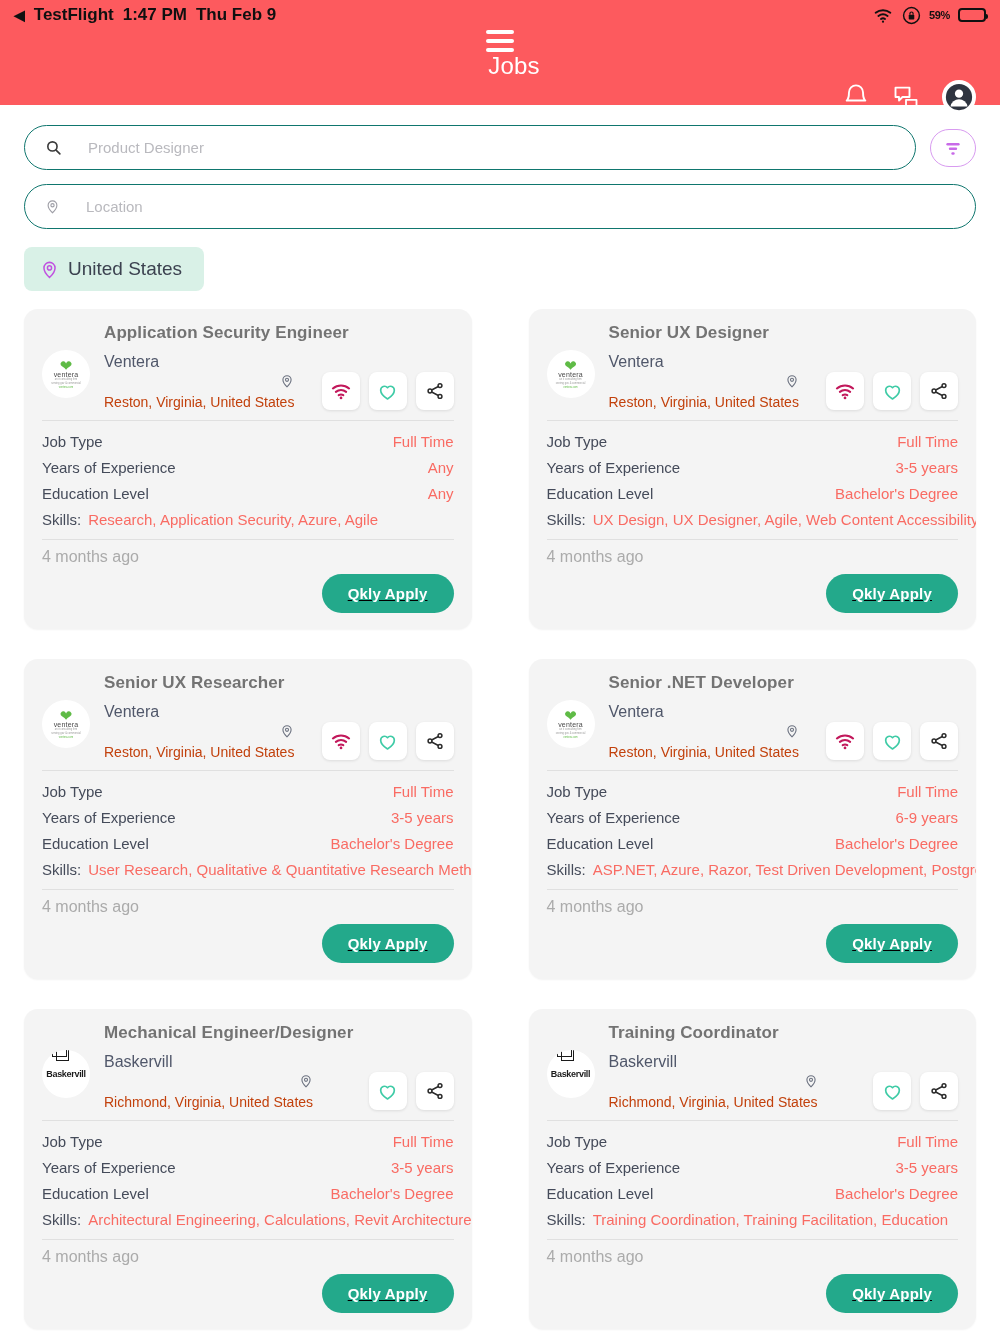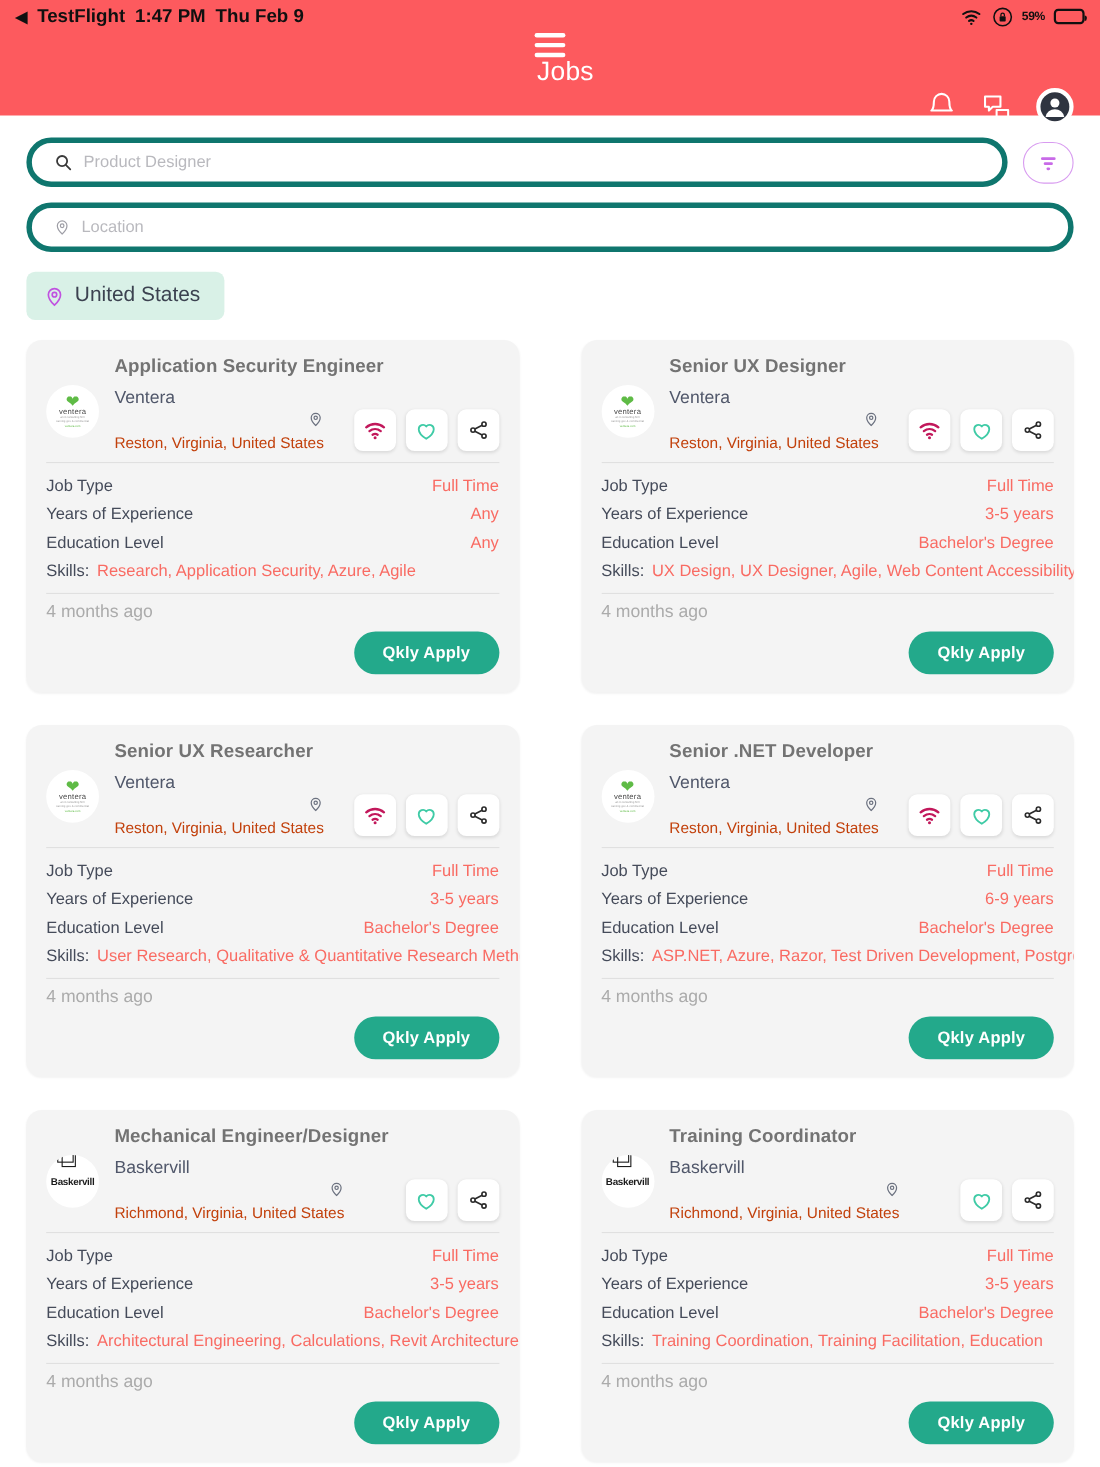--- a/index.html
+++ b/index.html
@@ -52,22 +52,22 @@
     width: 34px; height: 34px; border-radius: 50%;
     background: #fff; display: flex; align-items: center; justify-content: center;
     border: 2px solid #fff;
   }
 
   
   .searchwrap { padding: 20px 24px 0 24px; }
   .searchrow { display: flex; align-items: center; gap: 14px; }
   .inputbox {
     flex: 1; height: 45px;
-    border: 5px solid #0f766e; border-radius: 24px;
-    display: flex; align-items: center; gap: 10px;
+    border: 1px solid #0f766e; border-radius: 24px;
+    display: flex; align-items: center; gap: 26px;
     padding: 0 20px; background: #fff;
   }
   .inputbox .ph { color: #B9B9BE; font-size: 15px; }
   .filter-btn {
     width: 46px; height: 38px;
     border: 1.6px solid #D89BF0; border-radius: 20px;
     display: flex; align-items: center; justify-content: center;
     background: #fff; cursor: pointer;
   }
   .locrow { margin-top: 14px; }
@@ -148,21 +148,21 @@
   }
   .row .lbl { color: #454B5A; }
   .row .val { margin-left: auto; color: #F96B63; }
   .skills {
     font-size: 15px; line-height: 26px; color: #454B5A;
     white-space: nowrap;
   }
   .skills .sk { color: #F96B63; margin-left: 7px; }
   .divider2 { height: 1px; background: #E0E0E0; margin: 6px 0 8px 0; }
   .ago { font-size: 16px; color: #ABABAB; }
-  .applyrow { display: flex; justify-content: flex-end; margin-top: 8px; }
+  .applyrow { display: flex; justify-content: flex-end; margin-top: 8px; text-decoration: underline; }
   .apply-btn {
     background: #23A98B; color: #fff;
     font-size: 15px; font-weight: bold;
     border: none; border-radius: 22px;
     padding: 11px 26px; cursor: pointer;
     letter-spacing: 0.2px;
   }
 </style>
 </head>
 <body>

